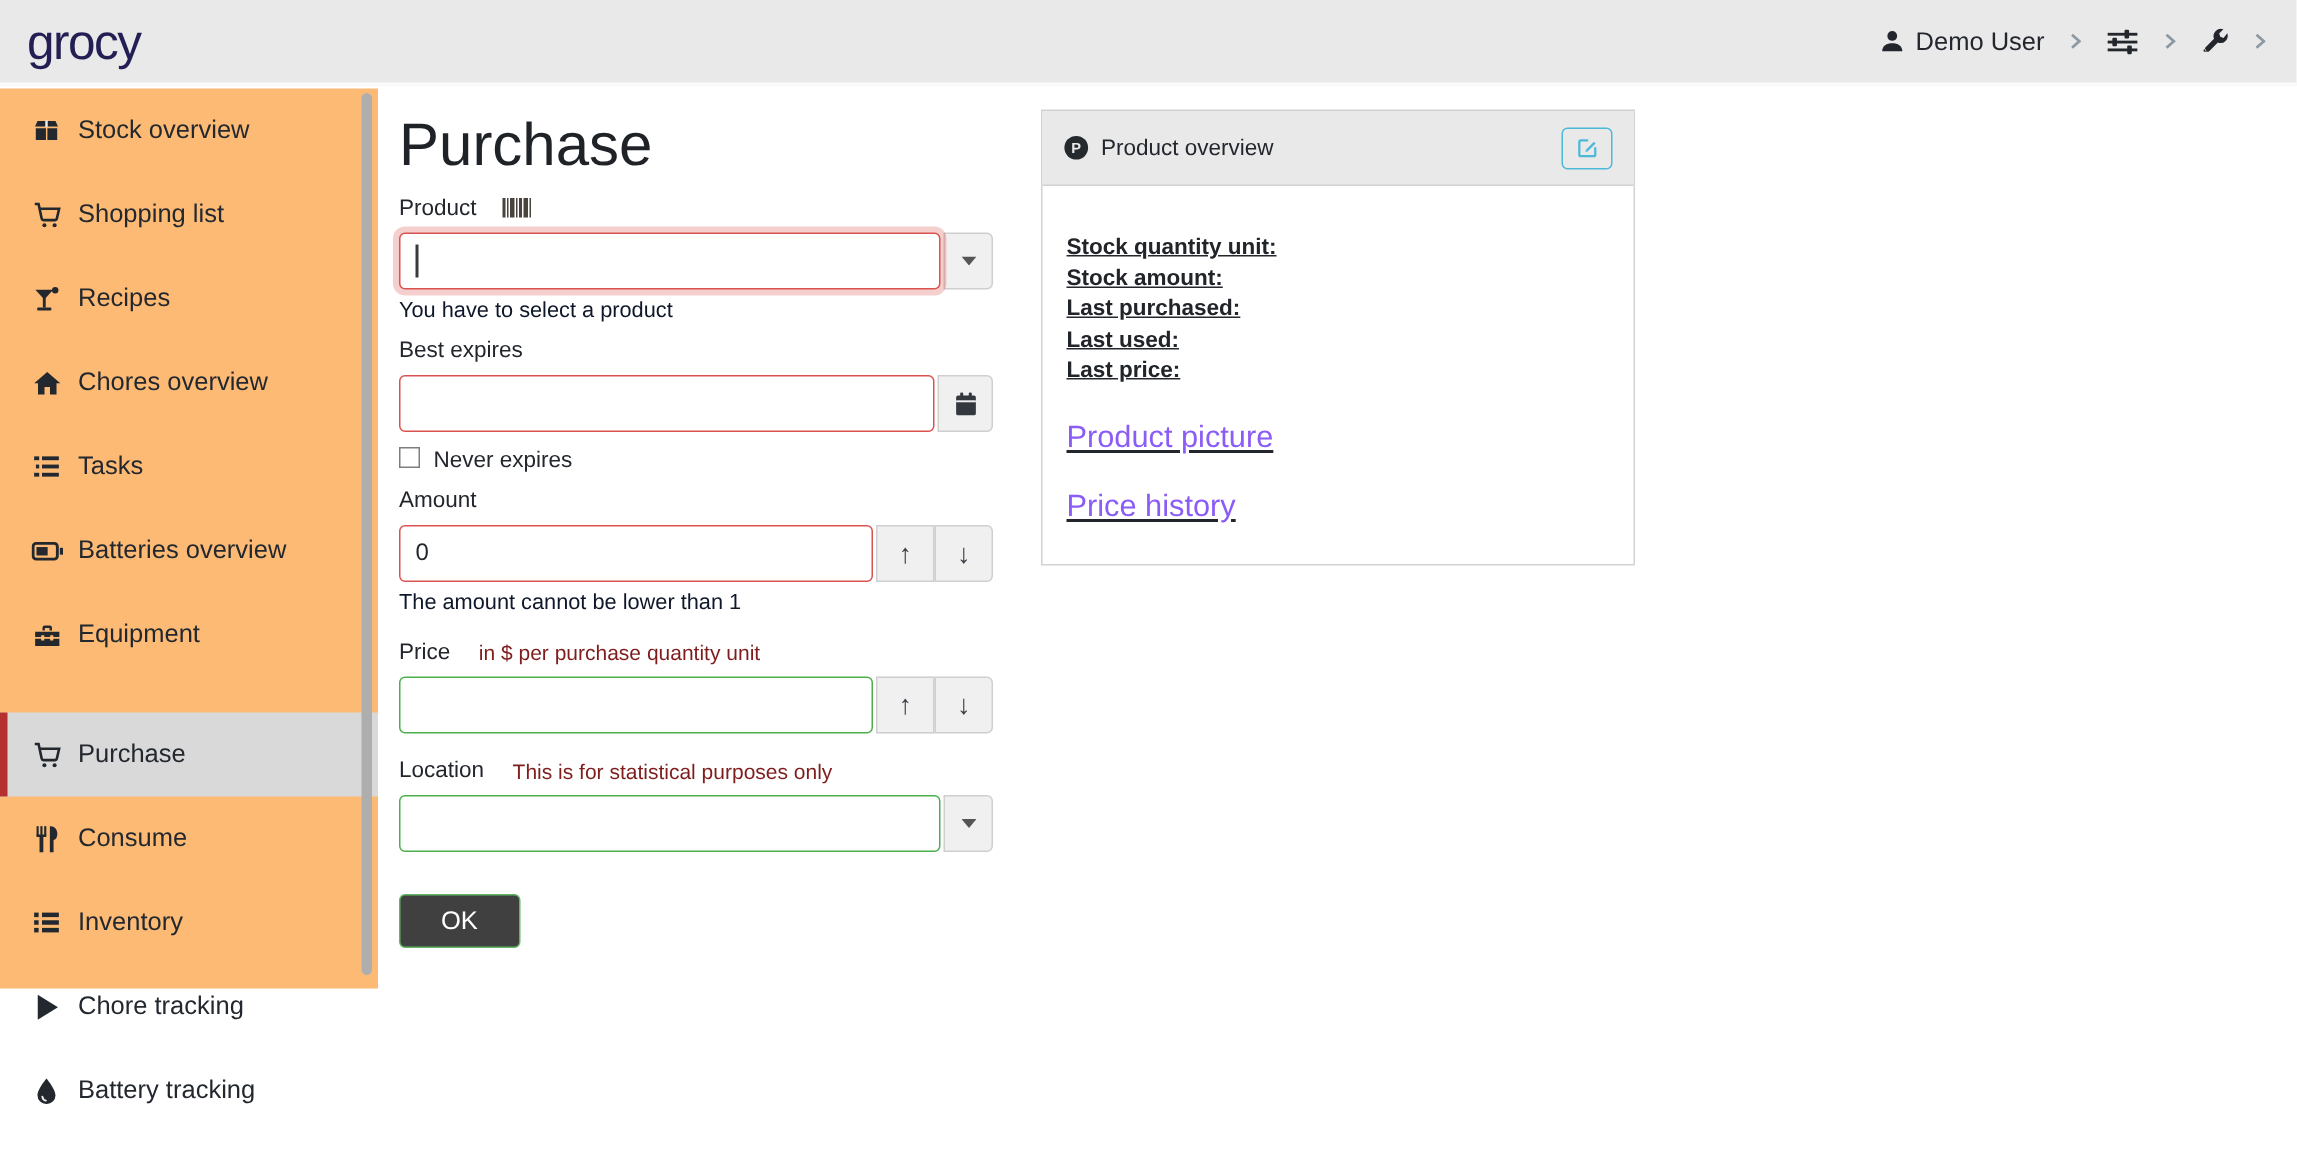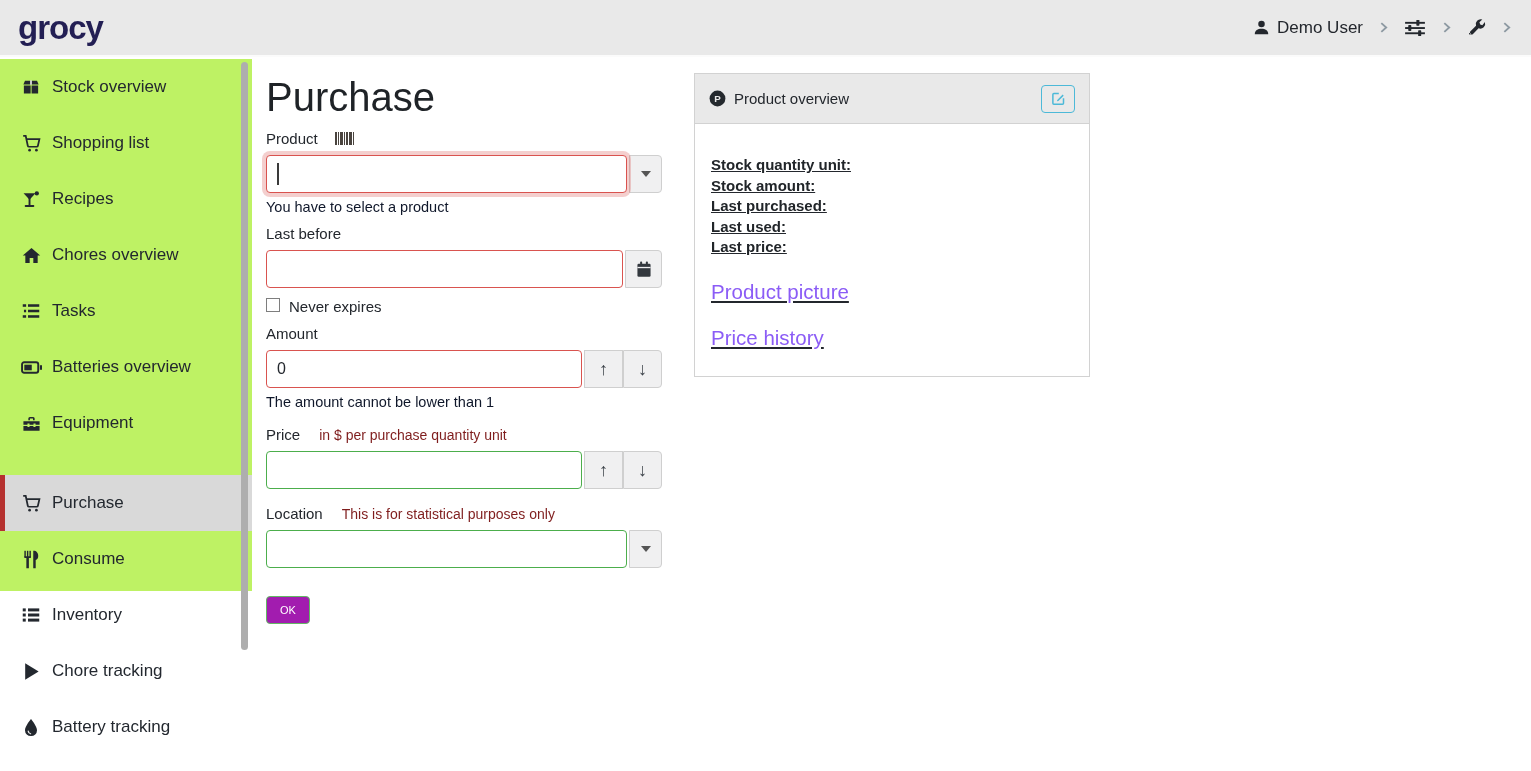--- a/index.html
+++ b/index.html
@@ -3,29 +3,29 @@
 <meta charset="utf-8">
 <style>
   * { box-sizing: border-box; margin: 0; padding: 0; }
   html,body { width:1531px; height:771px; overflow:hidden;
     font-family:"Liberation Sans", sans-serif; background:#fff; color:#23272d; }
 
   
   .topbar { position:absolute; left:0; top:0; width:1531px; height:57px;
     background:#e9e9e9; display:flex; align-items:center; justify-content:space-between;
     padding:0 18px; border-bottom:2px solid #fbfbfb; }
-  .logo { font-size:33px; font-weight:bold; letter-spacing:-1px; color:#231f54; line-height:1; }
+  .logo { font-size:33px; font-weight:normal; letter-spacing:-1px; color:#231f54; line-height:1; }
   .topnav { display:flex; align-items:center; gap:14px; }
   .topnav .navlink { display:flex; align-items:center; gap:7px; font-size:17px; color:#23272d; cursor:pointer; }
   .chev { color:#8d99a2; display:flex; align-items:center; }
   svg.ic { display:block; }
 
   
-  .sidebar { position:absolute; left:0; top:59px; width:252px; height:532px;
-    background:#bef264; }
+  .sidebar { position:absolute; left:0; top:59px; width:252px; height:600px;
+    background:#fdba74; }
   .nav-item { height:56px; display:flex; align-items:center; gap:10px;
     padding-left:20px; font-size:17px; color:#23282f; cursor:pointer; }
   .nav-item .icw { width:22px; display:flex; justify-content:center; color:#23282f; }
   .nav-item.active { background:#d9d9d9; border-left:5px solid #b5312f; padding-left:15px; }
   .nav-gap { height:24px; }
   .sb-thumb { position:absolute; right:4px; top:3px; width:7px; height:588px;
     background:#aeaeae; border-radius:4px; }
 
   
   .main { position:absolute; left:252px; top:59px; width:420px; }
@@ -46,22 +46,22 @@
   .caret-btn { width:33px; }
   .cal-btn { width:37px; }
   .spin { width:39px; font-size:18px; font-weight:bold; color:#3b4148; }
   .spin.mid { margin-left:2px; }
   .err { color:#0f172a; font-size:14.5px; margin-top:6px; }
   .chkrow { display:flex; align-items:flex-start; gap:9px; margin:10px 0 2px; font-size:15px; }
   .chkbox { width:14px; height:14px; border:1px solid #7e7e7e; background:#fff; cursor:pointer; }
   .txtcaret { position:absolute; left:11px; top:8px; width:2px; height:22px; background:#3a3a3a; }
   .relwrap { position:relative; display:flex; flex:1; }
   .relwrap .finput { width:100%; }
-  .ok-btn { margin-top:18px; background:#a21caf; color:#fff; border:1px solid #63b663;
-    border-radius:4px; font-size:11px; padding:7px 13px; cursor:pointer;
+  .ok-btn { margin-top:18px; background:#404040; color:#fff; border:1px solid #63b663;
+    border-radius:4px; font-size:17px; padding:7px 27px; cursor:pointer;
     font-family:"Liberation Sans", sans-serif; }
 
   
   .card { position:absolute; left:694px; top:73px; width:396px; background:#fff;
     border:1px solid #d2d2d2; }
   .card-head { background:#e9e9e9; border-bottom:1px solid #d2d2d2; height:50px;
     display:flex; align-items:center; justify-content:space-between; padding:0 14px; }
   .card-title { display:flex; align-items:center; gap:8px; font-size:15px; color:#23272d; }
   .edit-btn { width:34px; height:28px; border:1px solid #4cb9d8; border-radius:4px;
     background:transparent; display:flex; align-items:center; justify-content:center; cursor:pointer; }
@@ -279,21 +279,21 @@
               <path d="M0 0h10L5 6z"></path>
             </svg>
         </div>
       </div>
       <div class="err">You have to select a product</div>
     </div>
 
     
     <div class="fgroup">
       <div class="flabel">
-        <span>Last before</span>
+        <span>Best expires</span>
       </div>
       <div class="igroup">
         <input class="finput inv" value="" style="">
         <div class="addon rounded-r cal-btn">
           <svg width="16" height="17" viewBox="0 0 20 22" fill="#33383e">
               <rect x="1.5" y="3.5" width="17" height="17" rx="1.6"></rect>
               <rect x="5" y="0.8" width="2.6" height="5.4" rx="1"></rect>
               <rect x="12.4" y="0.8" width="2.6" height="5.4" rx="1"></rect>
               <rect x="1.5" y="7.6" width="17" height="1.7" fill="#f0f0f1"></rect>
             </svg>

